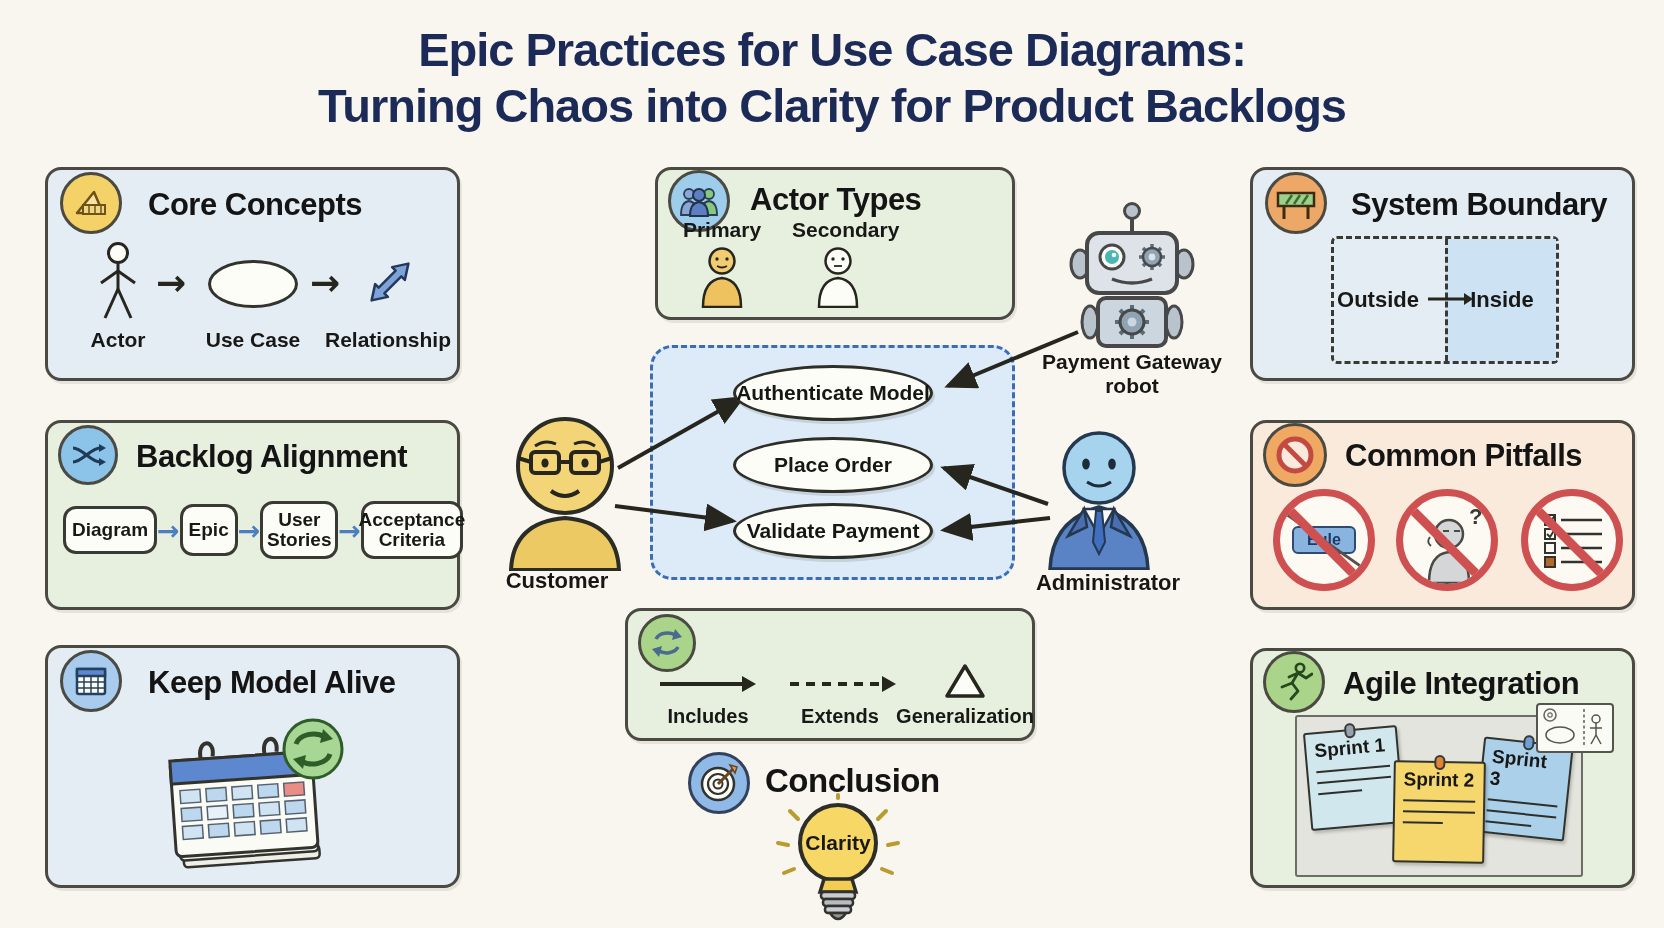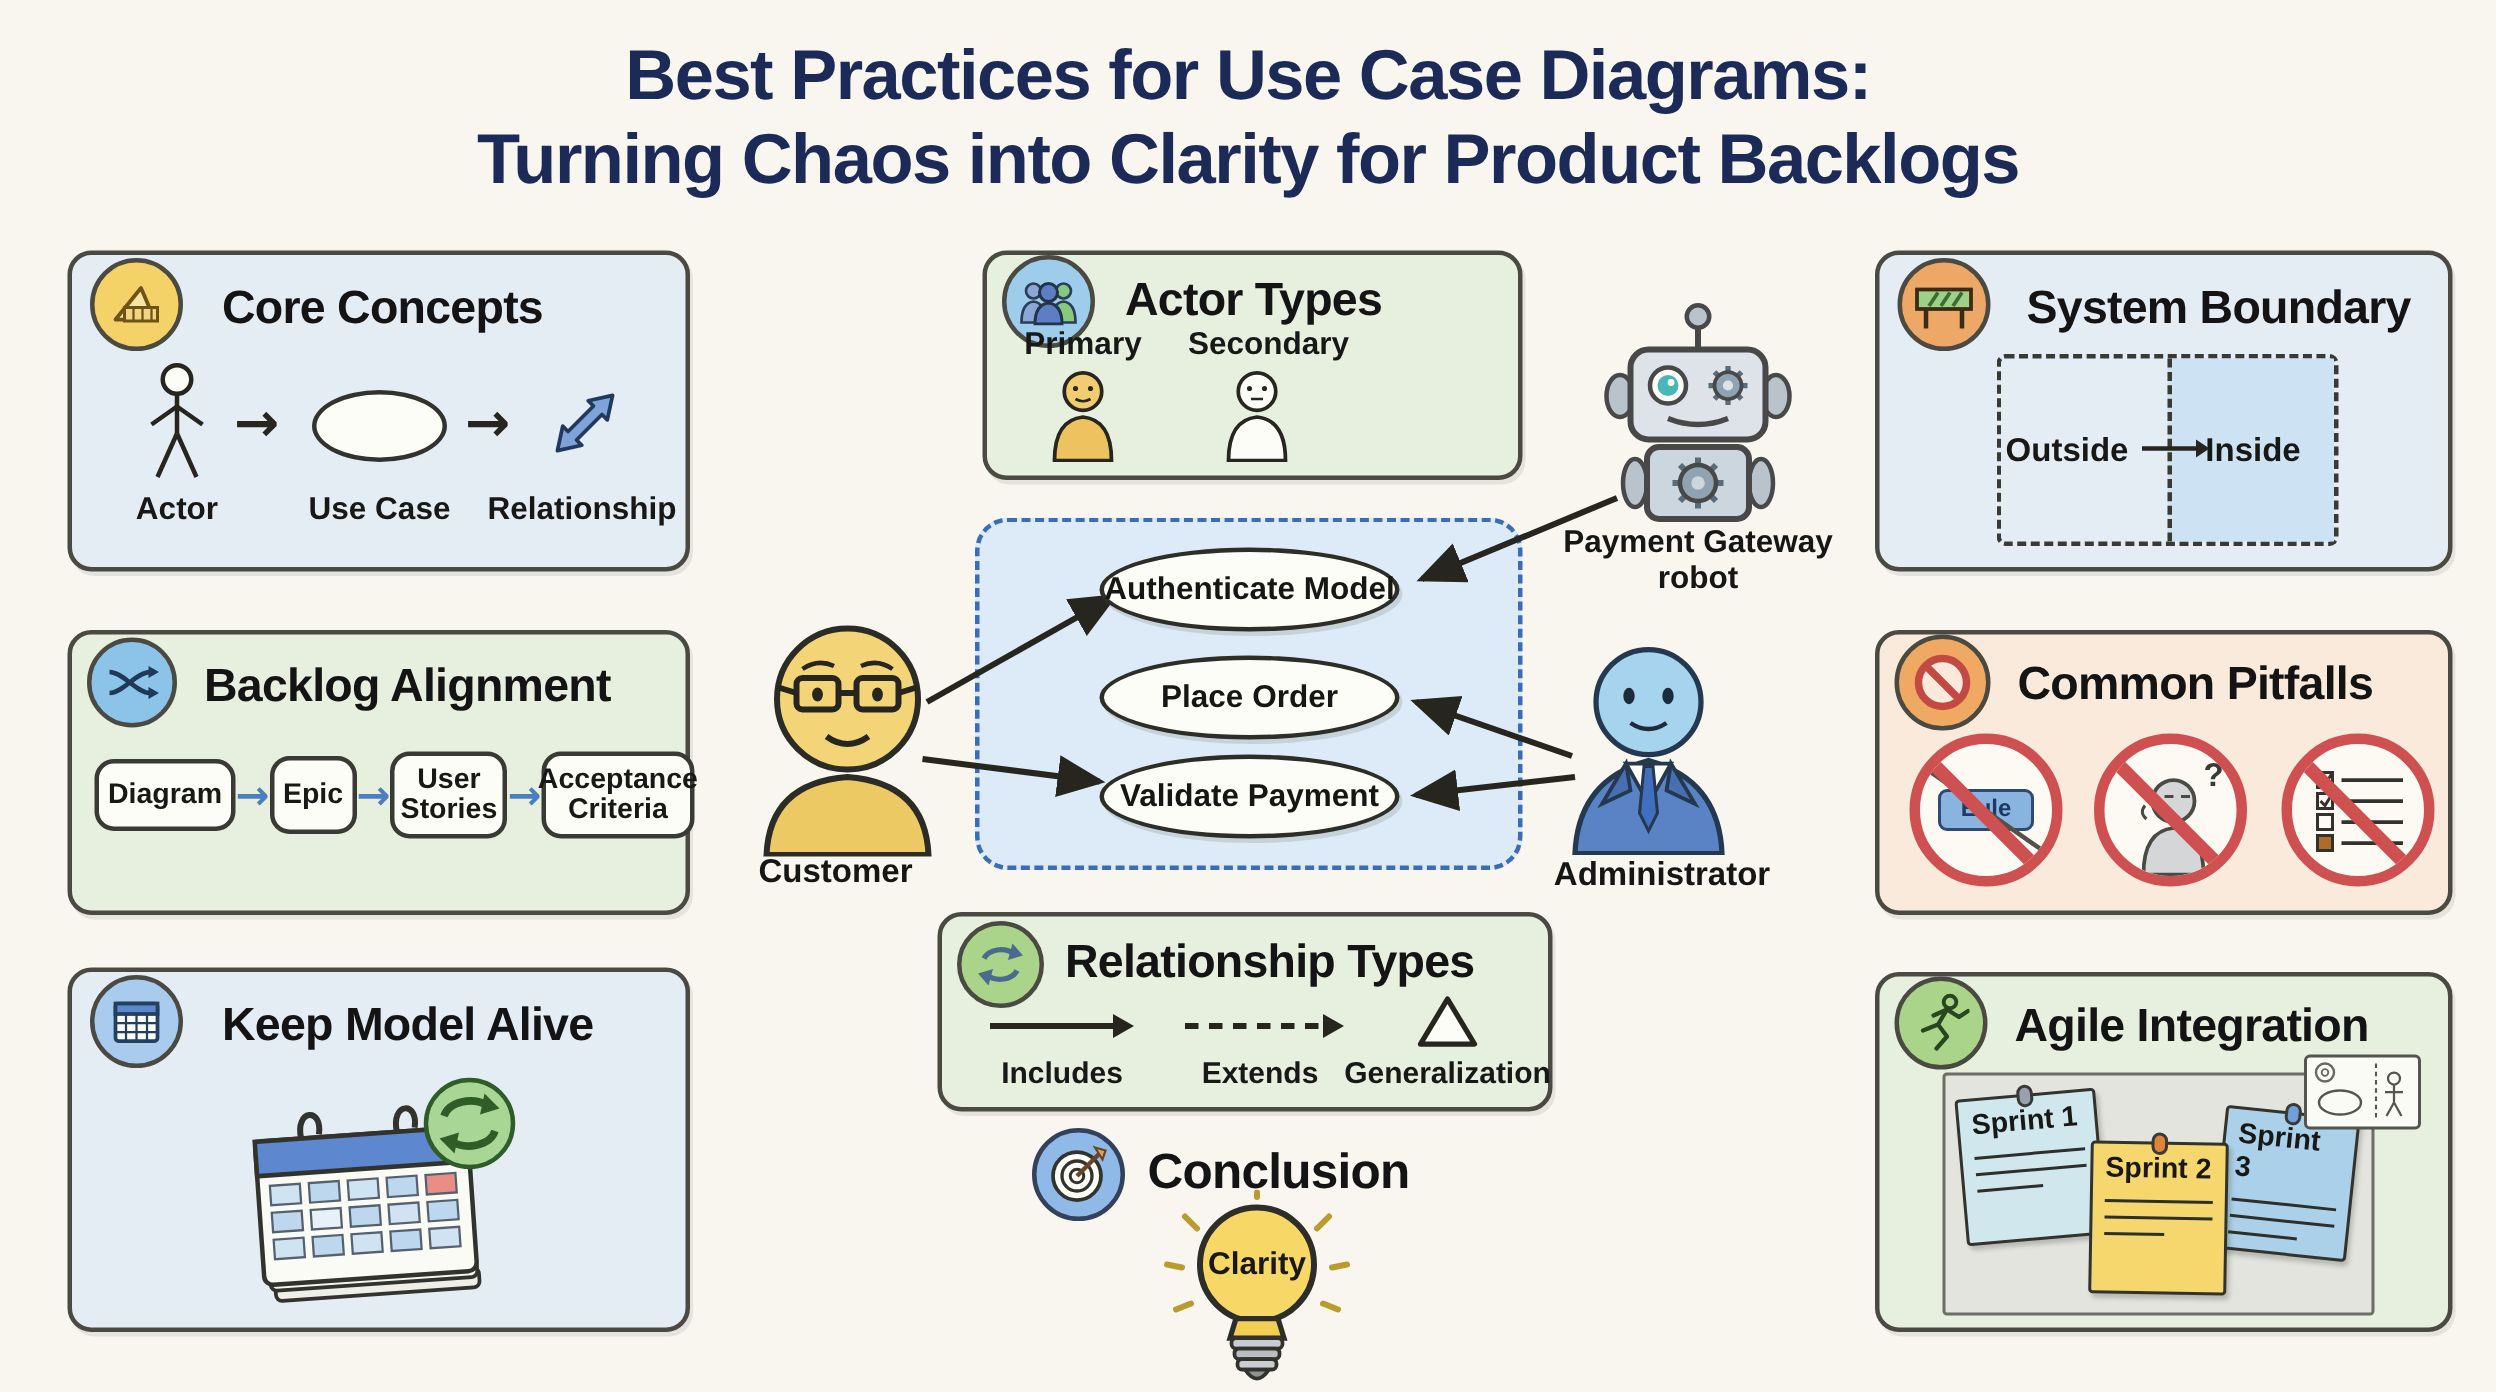--- a/index.html
+++ b/index.html
@@ -57,21 +57,21 @@
   .note-line { border-top:2.5px solid #2e2e2a; margin-top:9px; }
   .pin { position:absolute; top:-8px; left:50%; transform:translateX(-50%); width:11px; height:15px; border-radius:6px; border:2px solid #3a3a35; }
 
   svg { display:block; }
 </style>
 </head>
 <body>
 
 <div id="canvas">
 
-  <div class="title-line" style="top:22px;">Best Practices for Use Case Diagrams:</div>
+  <div class="title-line" style="top:22px;">Epic Practices for Use Case Diagrams:</div>
   <div class="title-line" style="top:78px;">Turning Chaos into Clarity for Product Backlogs</div>
 
   <div class="panel p-blue" style="left:45px; top:167px; width:415px; height:214px;">
     <div class="badge" style="left:12px; top:2px; width:62px; height:62px; background:#f5d268;">
       <svg width="40" height="34" viewBox="0 0 40 34">
         <path d="M6 27 L23 6 L32 27 Z" fill="#f8e3a0" stroke="#6b5416" stroke-width="2.5" stroke-linejoin="round"></path>
         <rect x="12" y="19" width="22" height="9" fill="#f2d584" stroke="#6b5416" stroke-width="2"></rect>
         <line x1="18" y1="19" x2="18" y2="28" stroke="#6b5416" stroke-width="1.5"></line>
         <line x1="24" y1="19" x2="24" y2="28" stroke="#6b5416" stroke-width="1.5"></line>
         <line x1="30" y1="19" x2="30" y2="28" stroke="#6b5416" stroke-width="1.5"></line>
@@ -414,21 +414,20 @@
 
   <div class="panel p-green" style="left:625px; top:608px; width:410px; height:133px;">
     <div class="badge" style="left:10px; top:3px; width:58px; height:58px; background:#a9d489;">
       <svg width="38" height="38" viewBox="0 0 38 38">
         <path d="M8 15 A 12 9 0 0 1 28 12" fill="none" stroke="#4a6b8e" stroke-width="3.5"></path>
         <polygon points="27,5 34,13 24,16" fill="#4a6b8e"></polygon>
         <path d="M30 23 A 12 9 0 0 1 10 26" fill="none" stroke="#4a6b8e" stroke-width="3.5"></path>
         <polygon points="11,33 4,25 14,22" fill="#4a6b8e"></polygon>
       </svg>
     </div>
-    <div class="ptitle" style="left:82px; top:12px;">Relationship Types</div>
 
     <svg class="abs" style="left:30px; top:62px;" width="100" height="22" viewBox="0 0 100 22">
       <line x1="2" y1="11" x2="86" y2="11" stroke="#26261f" stroke-width="4"></line>
       <path d="M84 3 L98 11 L84 19 Z" fill="#26261f"></path>
     </svg>
     <svg class="abs" style="left:160px; top:62px;" width="110" height="22" viewBox="0 0 110 22">
       <line x1="2" y1="11" x2="92" y2="11" stroke="#26261f" stroke-width="4" stroke-dasharray="9 7"></line>
       <path d="M94 3 L108 11 L94 19 Z" fill="#26261f"></path>
     </svg>
     <svg class="abs" style="left:316px; top:52px;" width="42" height="36" viewBox="0 0 42 36">

